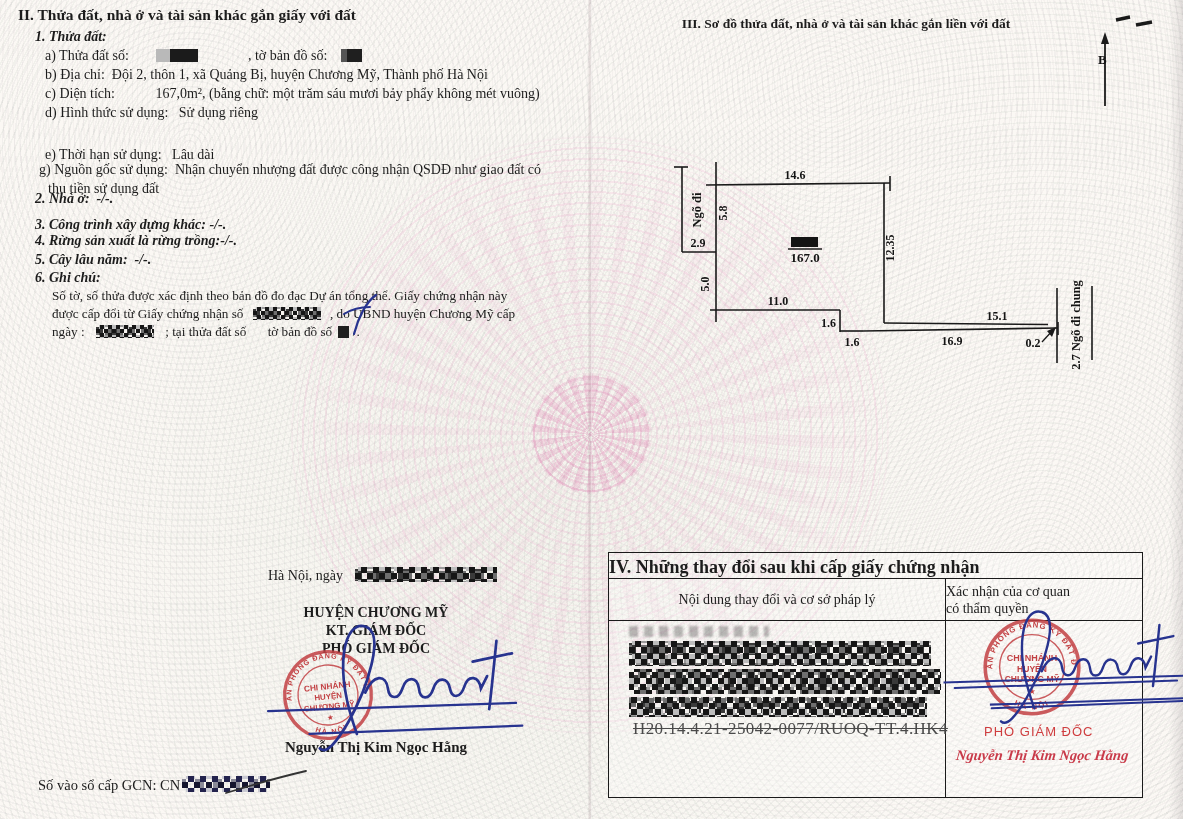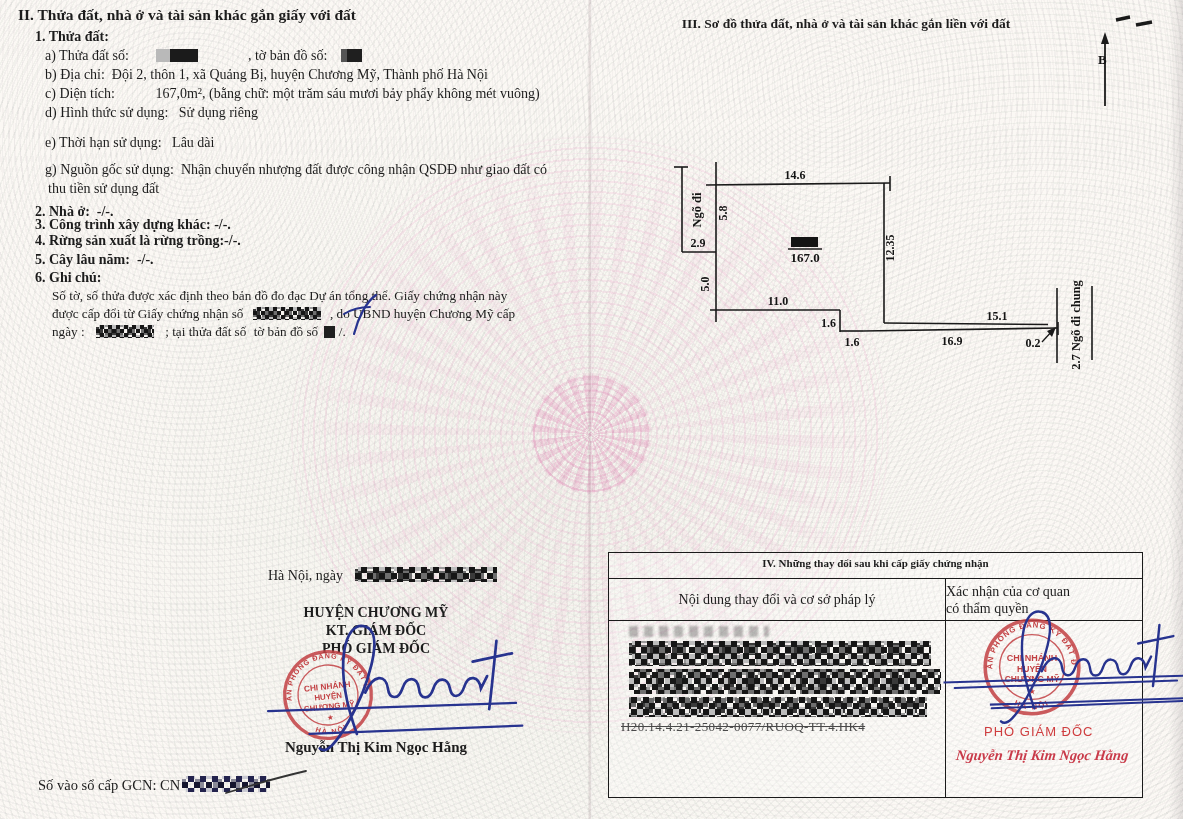--- a/index.html
+++ b/index.html
@@ -28,45 +28,45 @@
       repeating-radial-gradient(circle, rgba(222,125,175,.20) 0 2px, transparent 2px 7px);
     -webkit-mask:radial-gradient(circle,#000 0 48%,transparent 50%);
             mask:radial-gradient(circle,#000 0 48%,transparent 50%);}
   .fold{left:588px;top:0;width:4px;height:819px;
     background:linear-gradient(90deg, rgba(120,90,100,.05), rgba(120,90,100,.20), rgba(255,255,255,.35));}
   .edge-shade{right:0;top:0;width:14px;height:819px;
     background:linear-gradient(270deg, rgba(120,110,115,.18), transparent);}
   
   .ln{position:absolute;white-space:nowrap;font-size:14px;line-height:17px;}
   .b{font-weight:bold;}
-  .bi{font-weight:bold;}
+  .bi{font-weight:bold;font-style:italic;}
   .note{font-size:13.2px;}
   .ctr{text-align:center;}
   
   .mosaic{display:inline-block;vertical-align:-2px;
     background:
       conic-gradient(#161616 25%, transparent 0 50%, #161616 0 75%, transparent 0) 0 0/12px 12px,
       conic-gradient(#6f6f6f 25%, transparent 0 50%, #bdbdbd 0 75%, transparent 0) 3px 4px/18px 18px,
       conic-gradient(#3a3a3a 25%, transparent 0 50%, #9a9a9a 0 75%, transparent 0) 7px 2px/24px 24px;}
   .mosaic-sm{background-size:8px 8px,12px 12px,16px 16px;}
   .mosaic-navy{background:
       conic-gradient(#23234d 25%, transparent 0 50%, #15152e 0 75%, transparent 0) 0 0/12px 12px,
       conic-gradient(#8a8a98 25%, transparent 0 50%, #c9c9d2 0 75%, transparent 0) 4px 3px/18px 18px;}
   .redact-duo{display:inline-block;vertical-align:-2px;
     background:linear-gradient(90deg,#b9b9b9 0 34%,#1b1b1b 0);}
   .redact-dark{display:inline-block;vertical-align:-2px;background:#1f1f1f;}
   .smudge{position:absolute;filter:blur(1px);opacity:.55;
     background:repeating-linear-gradient(90deg, rgba(55,55,55,.6) 0 9px, transparent 9px 15px);}
   .struck{color:#4a4a4a;text-decoration:line-through;filter:blur(.3px);
-    font-size:13px;letter-spacing:.4px;white-space:nowrap;}
+    font-size:17px;letter-spacing:.4px;white-space:nowrap;margin-left:12px;}
   
   .t4{position:absolute;left:608px;top:552px;width:535px;height:246px;
       border:1.6px solid #1a1a1a;box-sizing:border-box;background:rgba(255,255,255,.25);}
   .t4-title{height:26px;border-bottom:1.6px solid #1a1a1a;box-sizing:border-box;
-      font-weight:bold;font-size:11px;text-align:center;padding-top:4px;}
+      font-weight:bold;font-size:18px;text-align:left;padding-top:4px;}
   .t4-grid{display:grid;grid-template-columns:337px 1fr;grid-template-rows:42px 1fr;height:calc(100% - 26px);}
   .t4-c1h{border-right:1.6px solid #1a1a1a;border-bottom:1.6px solid #1a1a1a;
       display:flex;align-items:center;justify-content:center;font-size:14px;}
   .t4-c2h{border-bottom:1.6px solid #1a1a1a;display:flex;flex-direction:column;
       align-items:flex-start;justify-content:center;font-size:14px;line-height:17px;}
   .t4-c1b{border-right:1.6px solid #1a1a1a;position:relative;}
   .t4-c2b{position:relative;}
   .red-caps{position:absolute;color:#cf3d3f;font-family:"Liberation Sans",sans-serif;
       font-size:13px;letter-spacing:1px;white-space:nowrap;}
   .red-script{position:absolute;color:#c93a49;font-style:italic;font-weight:bold;
@@ -97,41 +97,41 @@
     <span style="margin-left:46px">, tờ bản đồ số:</span>
     <span class="redact-dark" style="width:21px;height:13px;margin-left:10px;background:linear-gradient(90deg,#555 0 30%,#1f1f1f 0)"></span>
   </div>
 
   <div class="ln" style="left:45px;top:66px">b) Địa chỉ:&nbsp; Đội 2, thôn 1, xã Quảng Bị, huyện Chương Mỹ, Thành phố Hà Nội</div>
   <div class="ln" style="left:45px;top:85px">
     <span>c) Diện tích:</span>
     <span style="margin-left:37px">167,0m², (bằng chữ: một trăm sáu mươi bảy phẩy không mét vuông)</span>
   </div>
   <div class="ln" style="left:45px;top:104px">d) Hình thức sử dụng:&nbsp;&nbsp; Sử dụng riêng</div>
-  <div class="ln" style="left:45px;top:134px">e) Thời hạn sử dụng:&nbsp;&nbsp; Lâu dài</div>
-  <div class="ln" style="left:45px;top:161px">g) Nguồn gốc sử dụng:&nbsp; Nhận chuyển nhượng đất được công nhận QSDĐ như giao đất có</div>
+  <div class="ln" style="left:45px;top:146px">e) Thời hạn sử dụng:&nbsp;&nbsp; Lâu dài</div>
+  <div class="ln" style="left:39px;top:161px">g) Nguồn gốc sử dụng:&nbsp; Nhận chuyển nhượng đất được công nhận QSDĐ như giao đất có</div>
   <div class="ln" style="left:48px;top:180px">thu tiền sử dụng đất</div>
 
-  <div class="ln bi" style="left:35px;top:203px">2. Nhà ở:&nbsp; -/-.</div>
+  <div class="ln bi" style="left:35px;top:190px">2. Nhà ở:&nbsp; -/-.</div>
   <div class="ln bi" style="left:35px;top:216px">3. Công trình xây dựng khác: -/-.</div>
   <div class="ln bi" style="left:35px;top:232px">4. Rừng sản xuất là rừng trồng:-/-.</div>
   <div class="ln bi" style="left:35px;top:251px">5. Cây lâu năm:&nbsp; -/-.</div>
   <div class="ln bi" style="left:35px;top:269px">6. Ghi chú:</div>
 
   <div class="ln note" style="left:52px;top:287px">Số tờ, số thửa được xác định theo bản đồ đo đạc Dự án tổng thể. Giấy chứng nhận này</div>
   <div class="ln note" style="left:52px;top:305px">
     <span>được cấp đổi từ Giấy chứng nhận số</span>
     <span class="mosaic mosaic-sm" style="width:68px;height:13px;margin:0 6px"></span>
     <span>, do UBND huyện Chương Mỹ cấp</span>
   </div>
   <div class="ln note" style="left:52px;top:323px">
     <span>ngày :</span>
     <span class="mosaic mosaic-sm" style="width:58px;height:13px;margin:0 8px"></span>
     <span>; tại thửa đất số</span>
-    <span style="margin-left:4px">tờ bản đồ số</span>
+    <span style="margin-left:18px">tờ bản đồ số</span>
     <span class="redact-dark" style="width:11px;height:12px;margin-left:3px"></span>
     <span>/.</span>
   </div>
 
   <svg class="layer" style="left:340px;top:292px" width="40" height="44" viewBox="0 0 40 44">
     <path d="M14,42 C18,26 26,10 36,3" stroke="#27338f" stroke-width="2.2" fill="none" stroke-linecap="round"></path>
     <path d="M4,22 C12,17 22,15 30,15" stroke="#27338f" stroke-width="2" fill="none" stroke-linecap="round"></path>
   </svg>
 
   <div class="ln" style="left:268px;top:567px">

